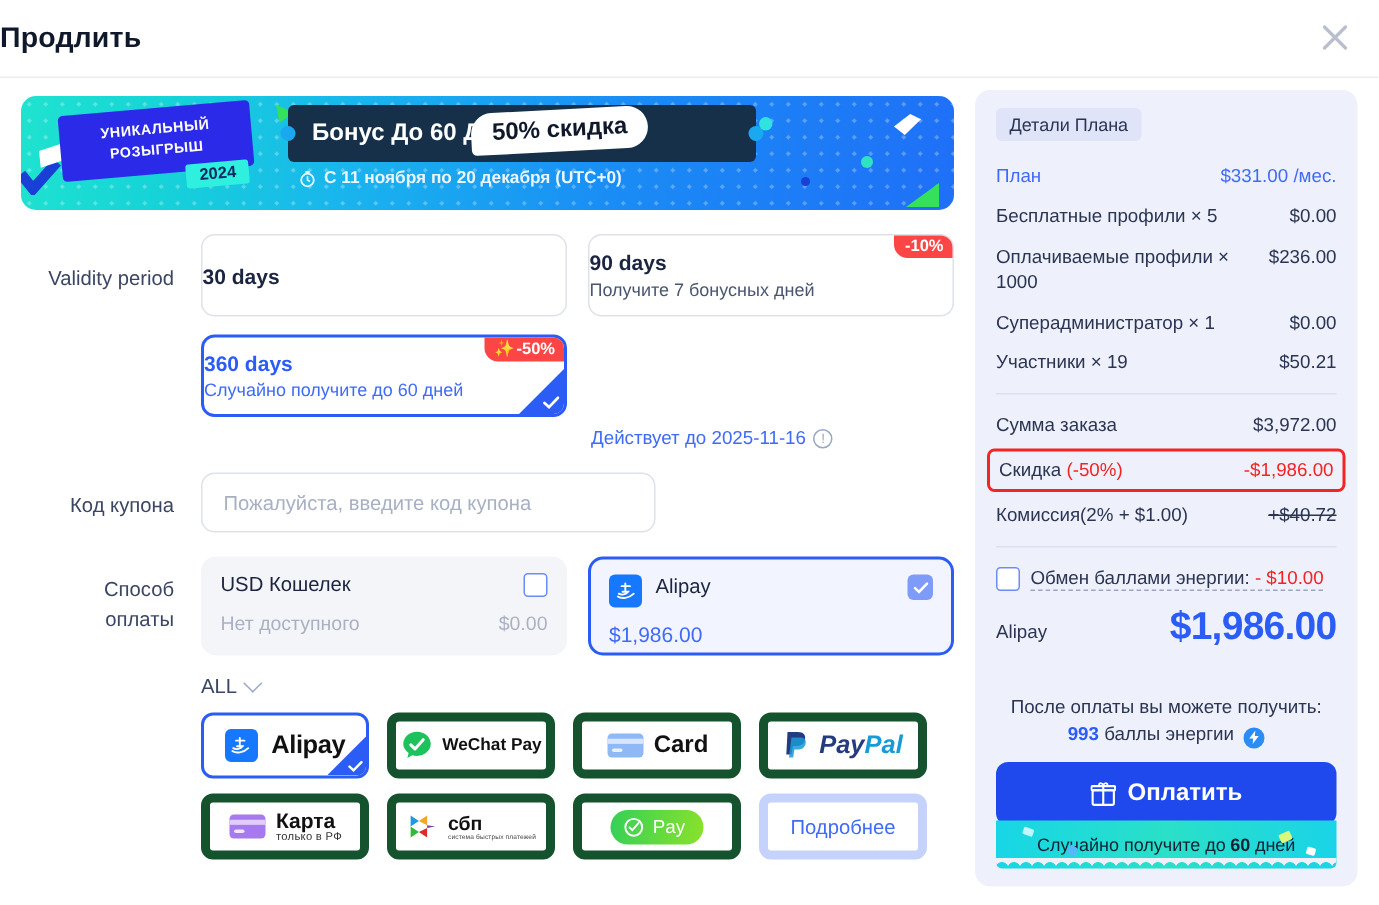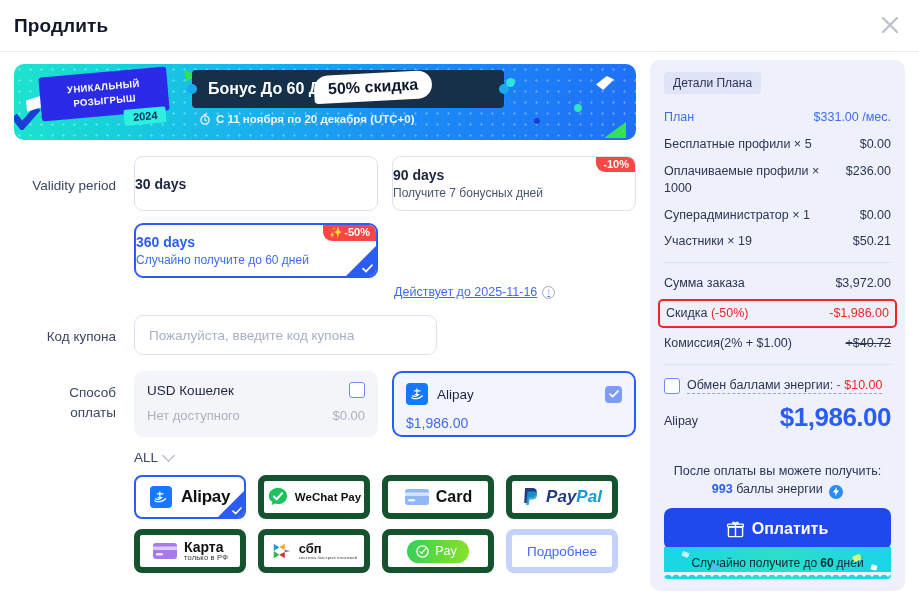--- a/index.html
+++ b/index.html
@@ -13,21 +13,21 @@
 
   
   .header {
     position: relative;
     height: 52px;
     border-bottom: 1px solid #ececf0;
     display: flex; align-items: center;
   }
   .header-title {
     font-size: 19px; font-weight: bold; color: #10182b;
-    margin-left: 14px; letter-spacing: .1px;
+    letter-spacing: .1px;
   }
   .close-btn {
     position: absolute; right: 14px; top: 10px;
     width: 30px; height: 30px; cursor: pointer;
     display: flex; align-items: center; justify-content: center;
   }
   .close-btn svg { display: block; }
 
   
   .body-wrap { display: flex; height: 551px; }
@@ -133,21 +133,21 @@
     padding: 2px 7px; border-radius: 0 9px 0 9px; white-space: nowrap;
   }
   .badge .spark { margin-right: 1px; }
   .corner-check {
     position: absolute; right: 0; bottom: 0; width: 30px; height: 30px;
     background: #2b5cf6; clip-path: polygon(100% 0,100% 100%,0 100%);
   }
   .corner-check svg { position: absolute; right: 3px; bottom: 3px; }
   .valid-until {
     margin-top: 7px; margin-left: 260px;
-    font-size: 12.5px; color: #3f6bf7; display: flex; align-items: center; gap: 5px; text-decoration: underline;
+    font-size: 12.5px; color: #3f6bf7; display: flex; align-items: center; gap: 5px;
   }
   .info-circ {
     width: 13px; height: 13px; border: 1px solid #9aa6c4; border-radius: 50%;
     color: #9aa6c4; font-size: 9px; line-height: 11px; text-align: center;
   }
 
   
   .coupon-input {
     width: 303px; height: 40px; border: 1px solid #dde1ea; border-radius: 9px;
     background: #fff; padding: 0 14px; font-size: 13.5px; color: #1b2440;
@@ -156,21 +156,21 @@
   .coupon-input::placeholder { color: #a8b0c4; }
 
   
   .pm-two { display: grid; grid-template-columns: 1fr 1fr; gap: 14px; }
   .pm-card {
     border-radius: 10px; height: 66px; padding: 10px 12px; position: relative;
     cursor: pointer;
   }
   .pm-card.wallet { background: #f4f5f8; border: 1px solid #f4f5f8; }
   .pm-card.alipay { background: #f2f5ff; border: 2px solid #2b5cf6; }
-  .pm-top { display: flex; align-items: center; }
+  .pm-top { display: flex; }
   .pm-name { font-size: 13.5px; color: #1b2440; }
   .pm-bottom { margin-top: 10px; display: flex; align-items: flex-start; }
   .pm-muted { font-size: 13px; color: #aab1c2; }
   .pm-price-blue { font-size: 14px; color: #3f6bf7; }
   .spacer { flex: 1; }
   .cb-empty {
     width: 16px; height: 16px; border: 1.6px solid #6b8cf7; border-radius: 3px; background: #fff;
   }
   .cb-checked {
     width: 17px; height: 17px; border-radius: 4px; background: #7e9bf9;

